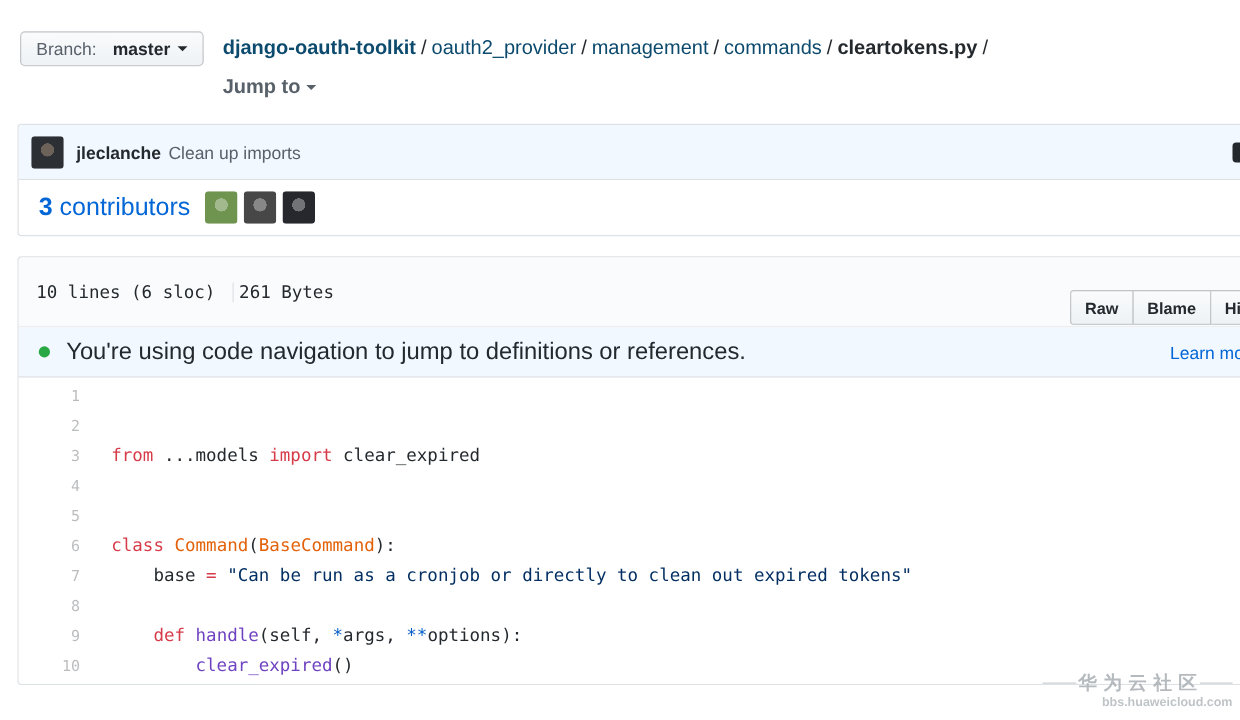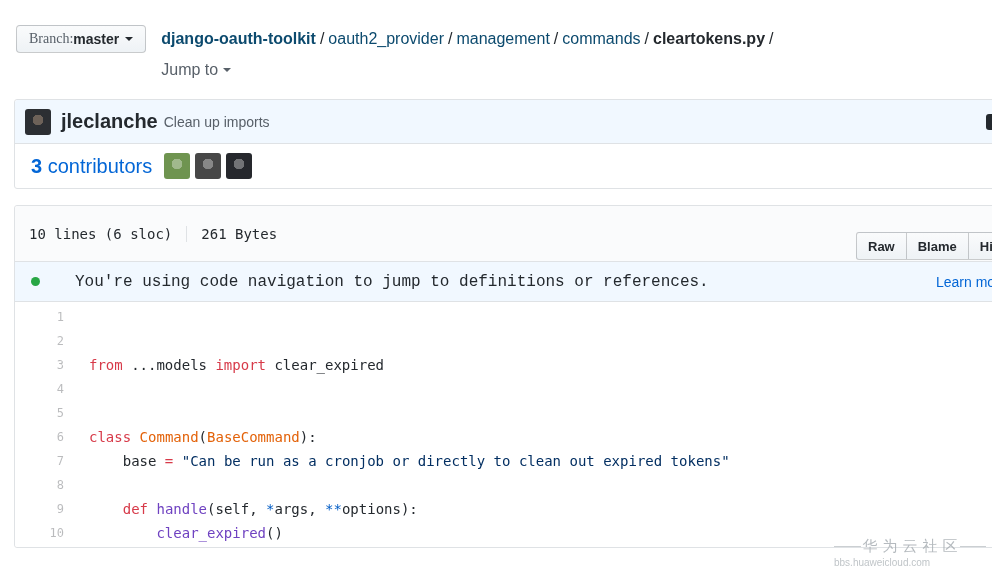--- a/index.html
+++ b/index.html
@@ -4,81 +4,81 @@
 <style>
   * { margin:0; padding:0; box-sizing:border-box; }
   html,body { width:992px; height:576px; overflow:hidden; background:#fff;
     font-family:"Liberation Sans", sans-serif; color:#24292e; position:relative; }
 
   
   .top { display:flex; align-items:flex-start; padding:25px 0 0 16px; }
   .branch-btn { display:inline-flex; align-items:center; height:28px; padding:0 12px;
     font-size:14px; background:linear-gradient(-180deg,#fafbfc,#eff3f6 90%);
     border:1px solid rgba(27,31,35,.22); border-radius:4px; cursor:pointer; white-space:nowrap; }
-  .branch-btn .lbl { color:#586069; margin-right:0;font-family:Liberation Serif, serif; }
+  .branch-btn .lbl { color:#586069; margin-right:13px; }
   .branch-btn .name { font-weight:bold; color:#24292e; }
   .caret { display:inline-block; width:0; height:0; border-top:4px solid #24292e;
     border-left:4px solid transparent; border-right:4px solid transparent; margin-left:6px; }
   .crumb-wrap { margin-left:15px; padding-top:3px; }
   .breadcrumb { font-size:16px; line-height:22px; white-space:nowrap; }
   .breadcrumb a { color:#0c4a6e; text-decoration:none; cursor:pointer; }
   .breadcrumb .repo { font-weight:bold; }
   .breadcrumb .sep { color:#24292e; padding:0 4px; }
   .breadcrumb .file { font-weight:bold; color:#24292e; }
-  .jump-to { margin-top:11px; font-size:16px; color:#586069; cursor:pointer; display:inline-flex; align-items:center; }
+  .jump-to { margin-top:11px; font-size:16px; color:#586069; cursor:pointer; display:inline-flex; align-items:center;font-weight:bold; }
   .jump-to .caret { border-top-color:#586069; margin-left:5px; }
 
   
   .box { margin-left:14px; width:1100px; border:1px solid #dfe2e5; border-radius:3px; background:#fff; }
   .commit-box { margin-top:20px; }
   .commit-head { position:relative; display:flex; align-items:center; background:#f1f8ff;
     border-bottom:1px solid #dfe2e5; border-radius:3px 3px 0 0; padding:9px 10px; height:44px; }
   .avatar { width:26px; height:26px; border-radius:3px; background:#2c2f33;
     background-image:radial-gradient(circle at 50% 42%, #6d6259 0 26%, transparent 27%); flex:none; }
-  .commit-author { font-weight:bold; font-size:20px; margin-left:10px; cursor:pointer; }
+  .commit-author { font-weight:bold; font-size:14px; margin-left:10px; cursor:pointer; }
   .commit-msg { font-size:14px; color:#586069; margin-left:6px; cursor:pointer; }
   .commit-clip { position:absolute; left:971px; top:14px; width:14px; height:16px;
     background:#24292e; border-radius:3px; }
   .contrib-row { display:flex; align-items:center; padding:9px 16px; height:44px; }
   .contrib-link { color:#0366d6; font-size:20px; text-decoration:none; cursor:pointer; margin-right:12px; }
   .contrib-link b { font-weight:bold; }
   .contrib-avatars { display:flex; gap:5px; }
   .contrib-avatars .avatar { width:26px; height:26px; cursor:pointer; }
 
   
   .file-box { margin-top:16px; border-radius:3px; }
   .file-head { position:relative; background:#fafbfc; border-bottom:1px solid #dfe2e5;
     border-radius:3px 3px 0 0; height:56px; display:flex; align-items:center; padding:0 14px; }
   .file-info { font-family:"DejaVu Sans Mono", monospace; font-size:14px; color:#24292e; display:flex; align-items:center; }
-  .file-info .bytes { border-left:1px solid #dfe2e5; margin-left:14px; padding-left:14px; }
+  .file-info .bytes { border-left:1px solid #dfe2e5; margin-left:14px; padding-left:4px; }
   .btn-group { position:absolute; left:841px; top:14px; display:flex; }
   .btn { font-size:13px; font-weight:bold; color:#24292e; padding:4px 11px; height:28px;
     background:linear-gradient(-180deg,#fafbfc,#eff3f6 90%); border:1px solid rgba(27,31,35,.22);
     cursor:pointer; margin-left:-1px; white-space:nowrap; font-family:"Liberation Sans",sans-serif;margin-top:12px; }
   .btn:first-child { border-radius:3px 0 0 3px; margin-left:0; }
   .btn:last-child { border-radius:0 3px 3px 0; }
 
   .code-nav { position:relative; display:flex; align-items:center; height:40px;
     background:#f1f8ff; border-bottom:1px solid #dfe2e5; padding:0 16px; }
   .nav-dot { width:9px; height:9px; border-radius:50%; background:#28a745; margin-right:13px; flex:none; }
-  .nav-text { font-family:Liberation Mono, monospace; font-size:16px; color:#24292e; white-space:nowrap;margin-left:22px; }
+  .nav-text { font-family:Liberation Sans, sans-serif; font-size:19px; color:#24292e; white-space:nowrap; }
   .nav-link { position:absolute; left:921px; color:#0366d6; font-size:14px; text-decoration:none;
     cursor:pointer; white-space:nowrap; }
 
   .code-table { padding:3px 0 2px; background:#fff; border-radius:0 0 3px 3px; }
   .code-row { display:flex; height:24px; line-height:24px; }
   .ln { width:49px; flex:none; text-align:right; font-family:"DejaVu Sans Mono", monospace;
     font-size:12px; color:rgba(27,31,35,.3); cursor:pointer; user-select:none; }
   .lc { font-family:"DejaVu Sans Mono", monospace; font-size:14px; white-space:pre;
     padding-left:25px; color:#24292e; }
   .tk-k { color:#d73a49; } .tk-e { color:#e36209; } .tk-en { color:#6f42c1; }
   .tk-s { color:#032f62; } .tk-c1 { color:#005cc5; } .tk-p { color:#24292e; }
 
   
-  .watermark { position:absolute; right:6px; bottom:8px; width:152px; text-align:left; opacity:.85; }
+  .watermark { position:absolute; right:6px; bottom:8px; width:152px; text-align:right; opacity:.85;font-weight:bold; }
   .wm-title { display:flex; align-items:center; color:#a9afb4; font-size:15px; letter-spacing:5px; white-space:nowrap; }
   .wm-title::before, .wm-title::after { content:""; flex:1; height:1px; background:#c3c7cb; }
   .wm-title::before { margin-right:2px; } .wm-title::after { margin-left:-3px; }
   .wm-sub { font-size:10px; color:#b4babe; margin-top:1px; }
 </style>
 </head>
 <body>
 
 <div class="top">
   <button class="branch-btn">

